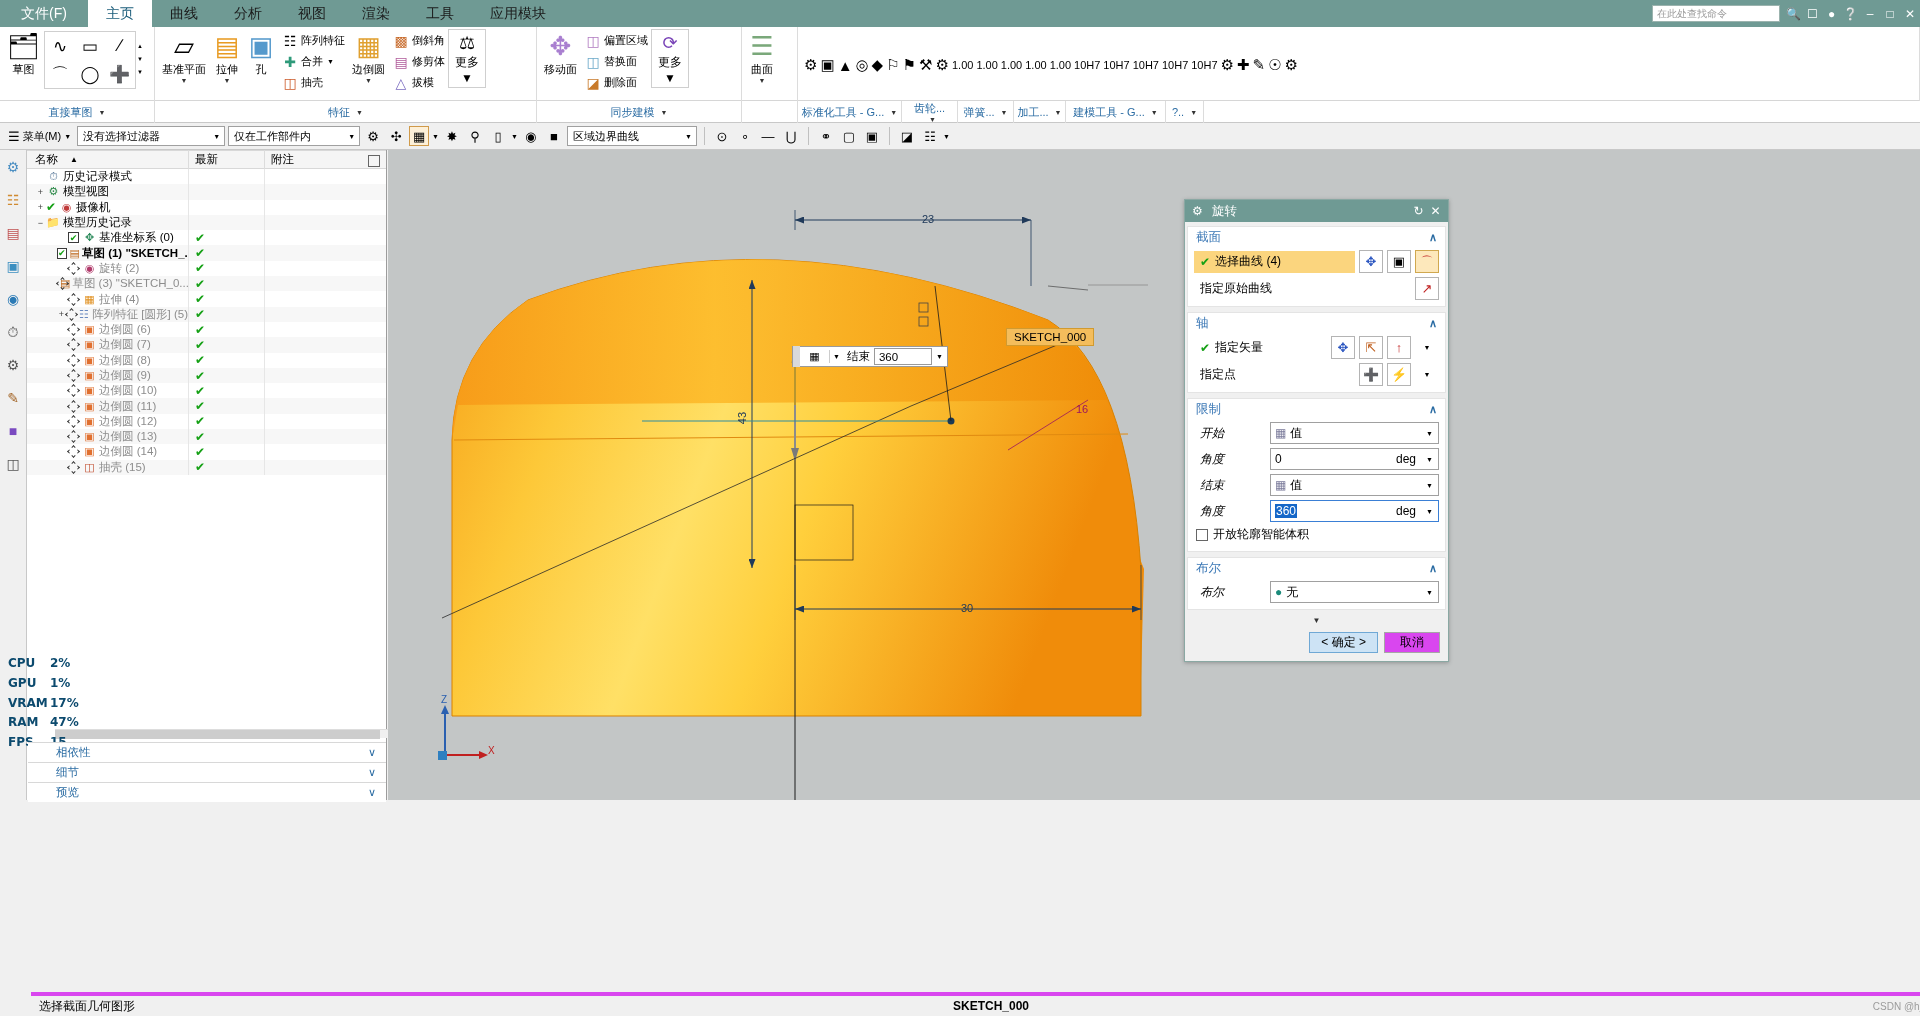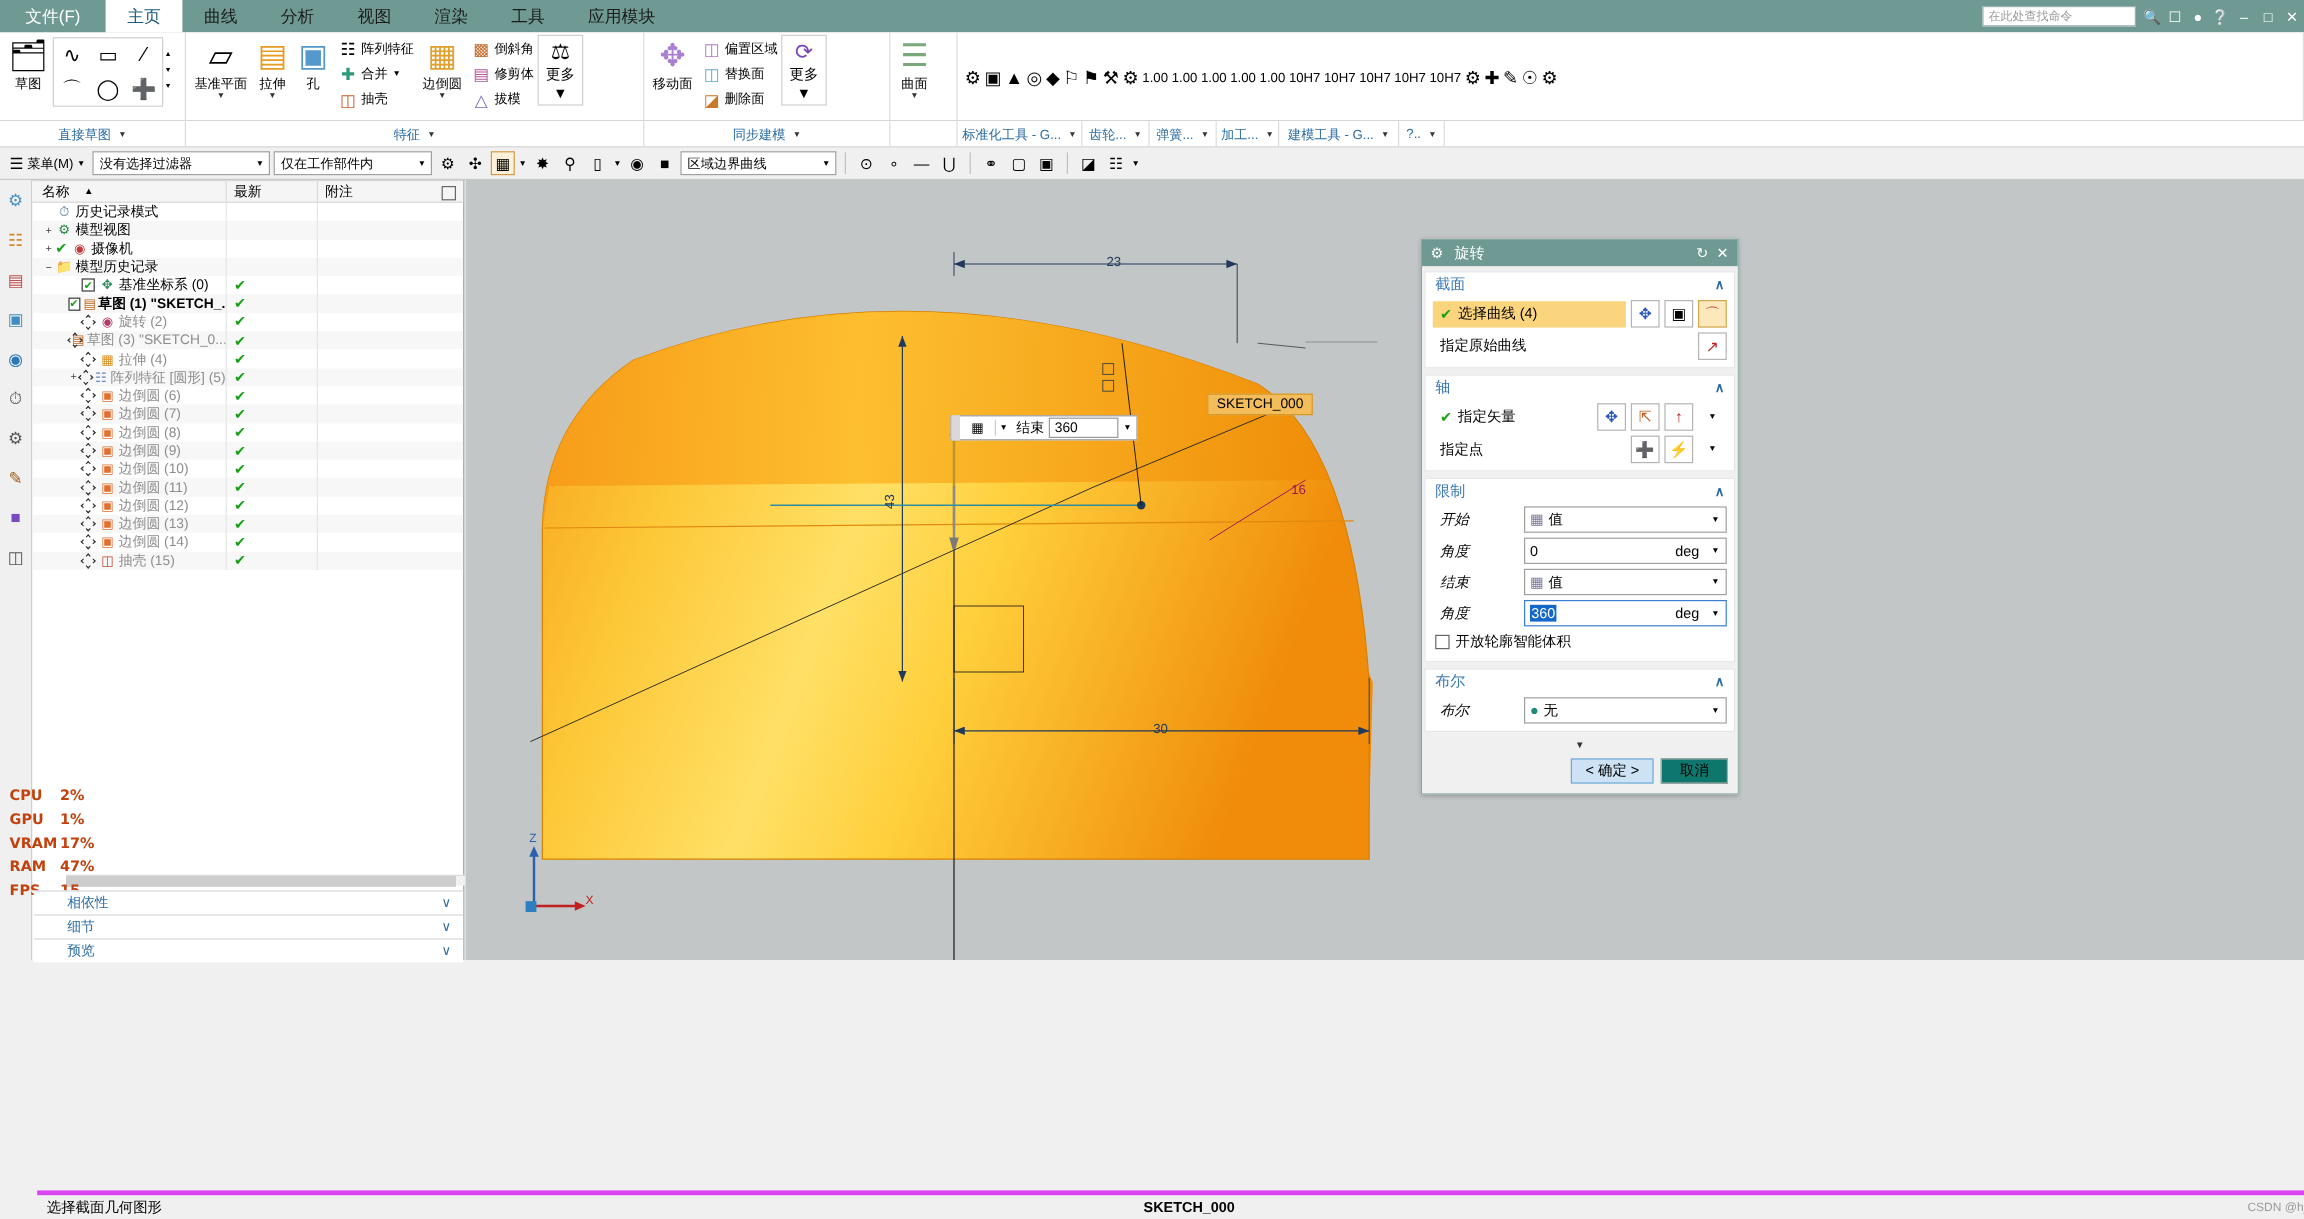--- a/index.html
+++ b/index.html
@@ -154,21 +154,21 @@
            display:flex; align-items:center; padding-left:4px; font-size:12px;
            position:relative; }
   .combo .arw { position:absolute; right:5px; font-size:7px; }
   .combo .unit { position:absolute; right:22px; font-size:12px; }
   .hl { background:#1567c8; color:#fff; padding:0 1px; }
   .cbrow { display:flex; align-items:center; gap:5px; padding:2px 6px 4px 8px; font-size:12px; }
   .cbox { width:12px; height:12px; border:1px solid #666; background:#fff; }
   .morebar { text-align:center; font-size:8px; color:#333; padding:1px 0 3px 0; }
   .btnrow { display:flex; justify-content:flex-end; gap:6px; padding:4px 8px 8px 0; }
   .btn { height:21px; min-width:56px; padding:0 11px; font-size:12px; display:flex;
-         align-items:center; justify-content:center; border:1px solid #a6a6a6; background:#0f766e; }
+         align-items:center; justify-content:center; border:1px solid #a6a6a6; background:#d946ef; }
   .btn.primary { background:#cde3f5; border-color:#6fa8d5; }
 
   
   .statusbar { position:absolute; left:0; bottom:0; width:1920px; height:24px;
                background:#f0f0f0; border-top:4px solid #d946ef; display:flex;
                align-items:center; font-size:12px;margin-left:31px; }
   .statusbar .left { padding-left:8px; }
   .statusbar .center { position:absolute; left:0; width:1920px; text-align:center;
                        font-weight:bold; }
   .statusbar .wm { position:absolute; right:8px; font-size:10px; color:#9b9b9b; }
@@ -352,21 +352,21 @@
       <span>同步建模</span>
         <span class="cc">▼</span>
     </div>
     <div class="rtab" style="width:56px;">
       
     </div>
     <div class="rtab" style="width:104px;">
       <span>标准化工具 - G...</span>
         <span class="cc">▼</span>
     </div>
-    <div class="rtab" style="width:56px;">
+    <div class="rtab" style="width:56px;flex-direction:column;">
       <span>齿轮...</span>
         <span class="cc">▼</span>
     </div>
     <div class="rtab" style="width:56px;">
       <span>弹簧...</span>
         <span class="cc">▼</span>
     </div>
     <div class="rtab" style="width:52px;">
       <span>加工...</span>
         <span class="cc">▼</span>
@@ -683,21 +683,21 @@
           </div>
           <div class="note"></div>
         </div>
       </div>
 
     <div class="hscroll">
       <div class="thumb"></div>
     </div>
   </div>
 
-  <div class="perf" id="perf" style="color: #c2410c;">
+  <div class="perf" id="perf" style="color: #0c4a6e;">
       <div><span class="k">CPU</span><span>2%</span></div>
       <div><span class="k">GPU</span><span>1%</span></div>
       <div><span class="k">VRAM</span><span>17%</span></div>
       <div><span class="k">RAM</span><span>47%</span></div>
       <div><span class="k">FPS</span><span>15</span></div>
     </div>
 
   <div class="collapsebar" style="top:742px;">
     <span>相依性</span>
     <span style="font-size:11px;">∨</span>

